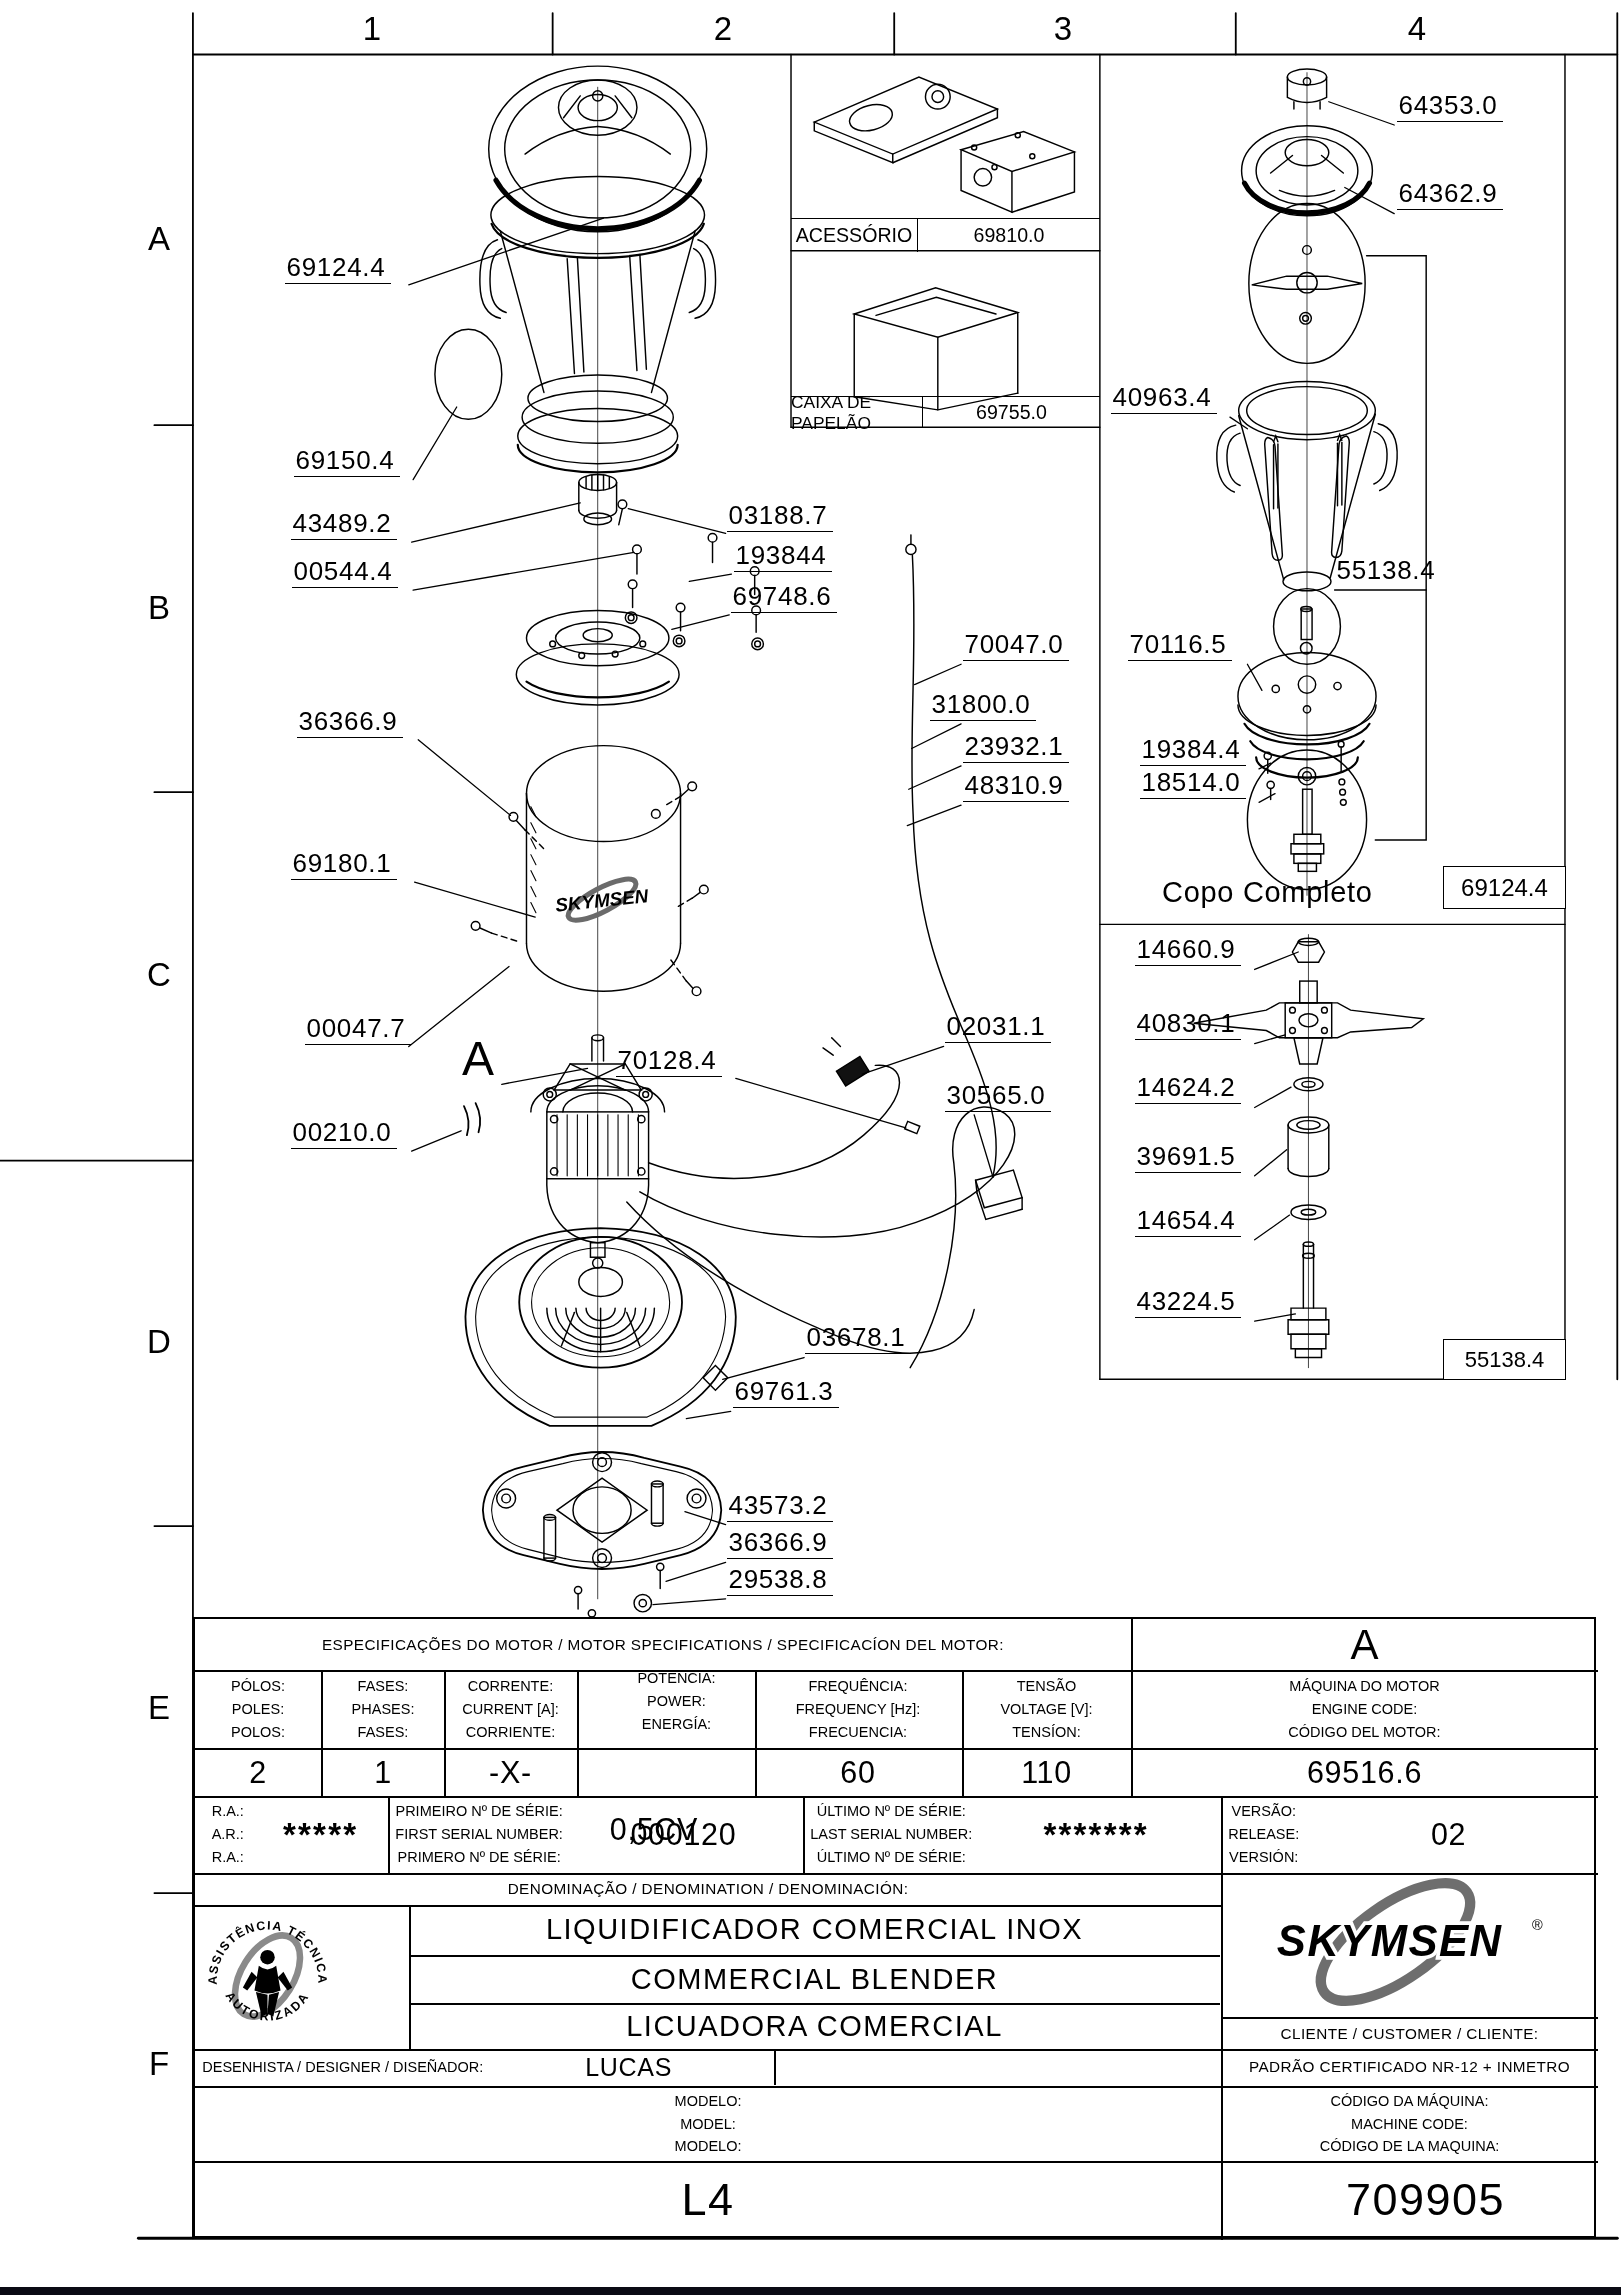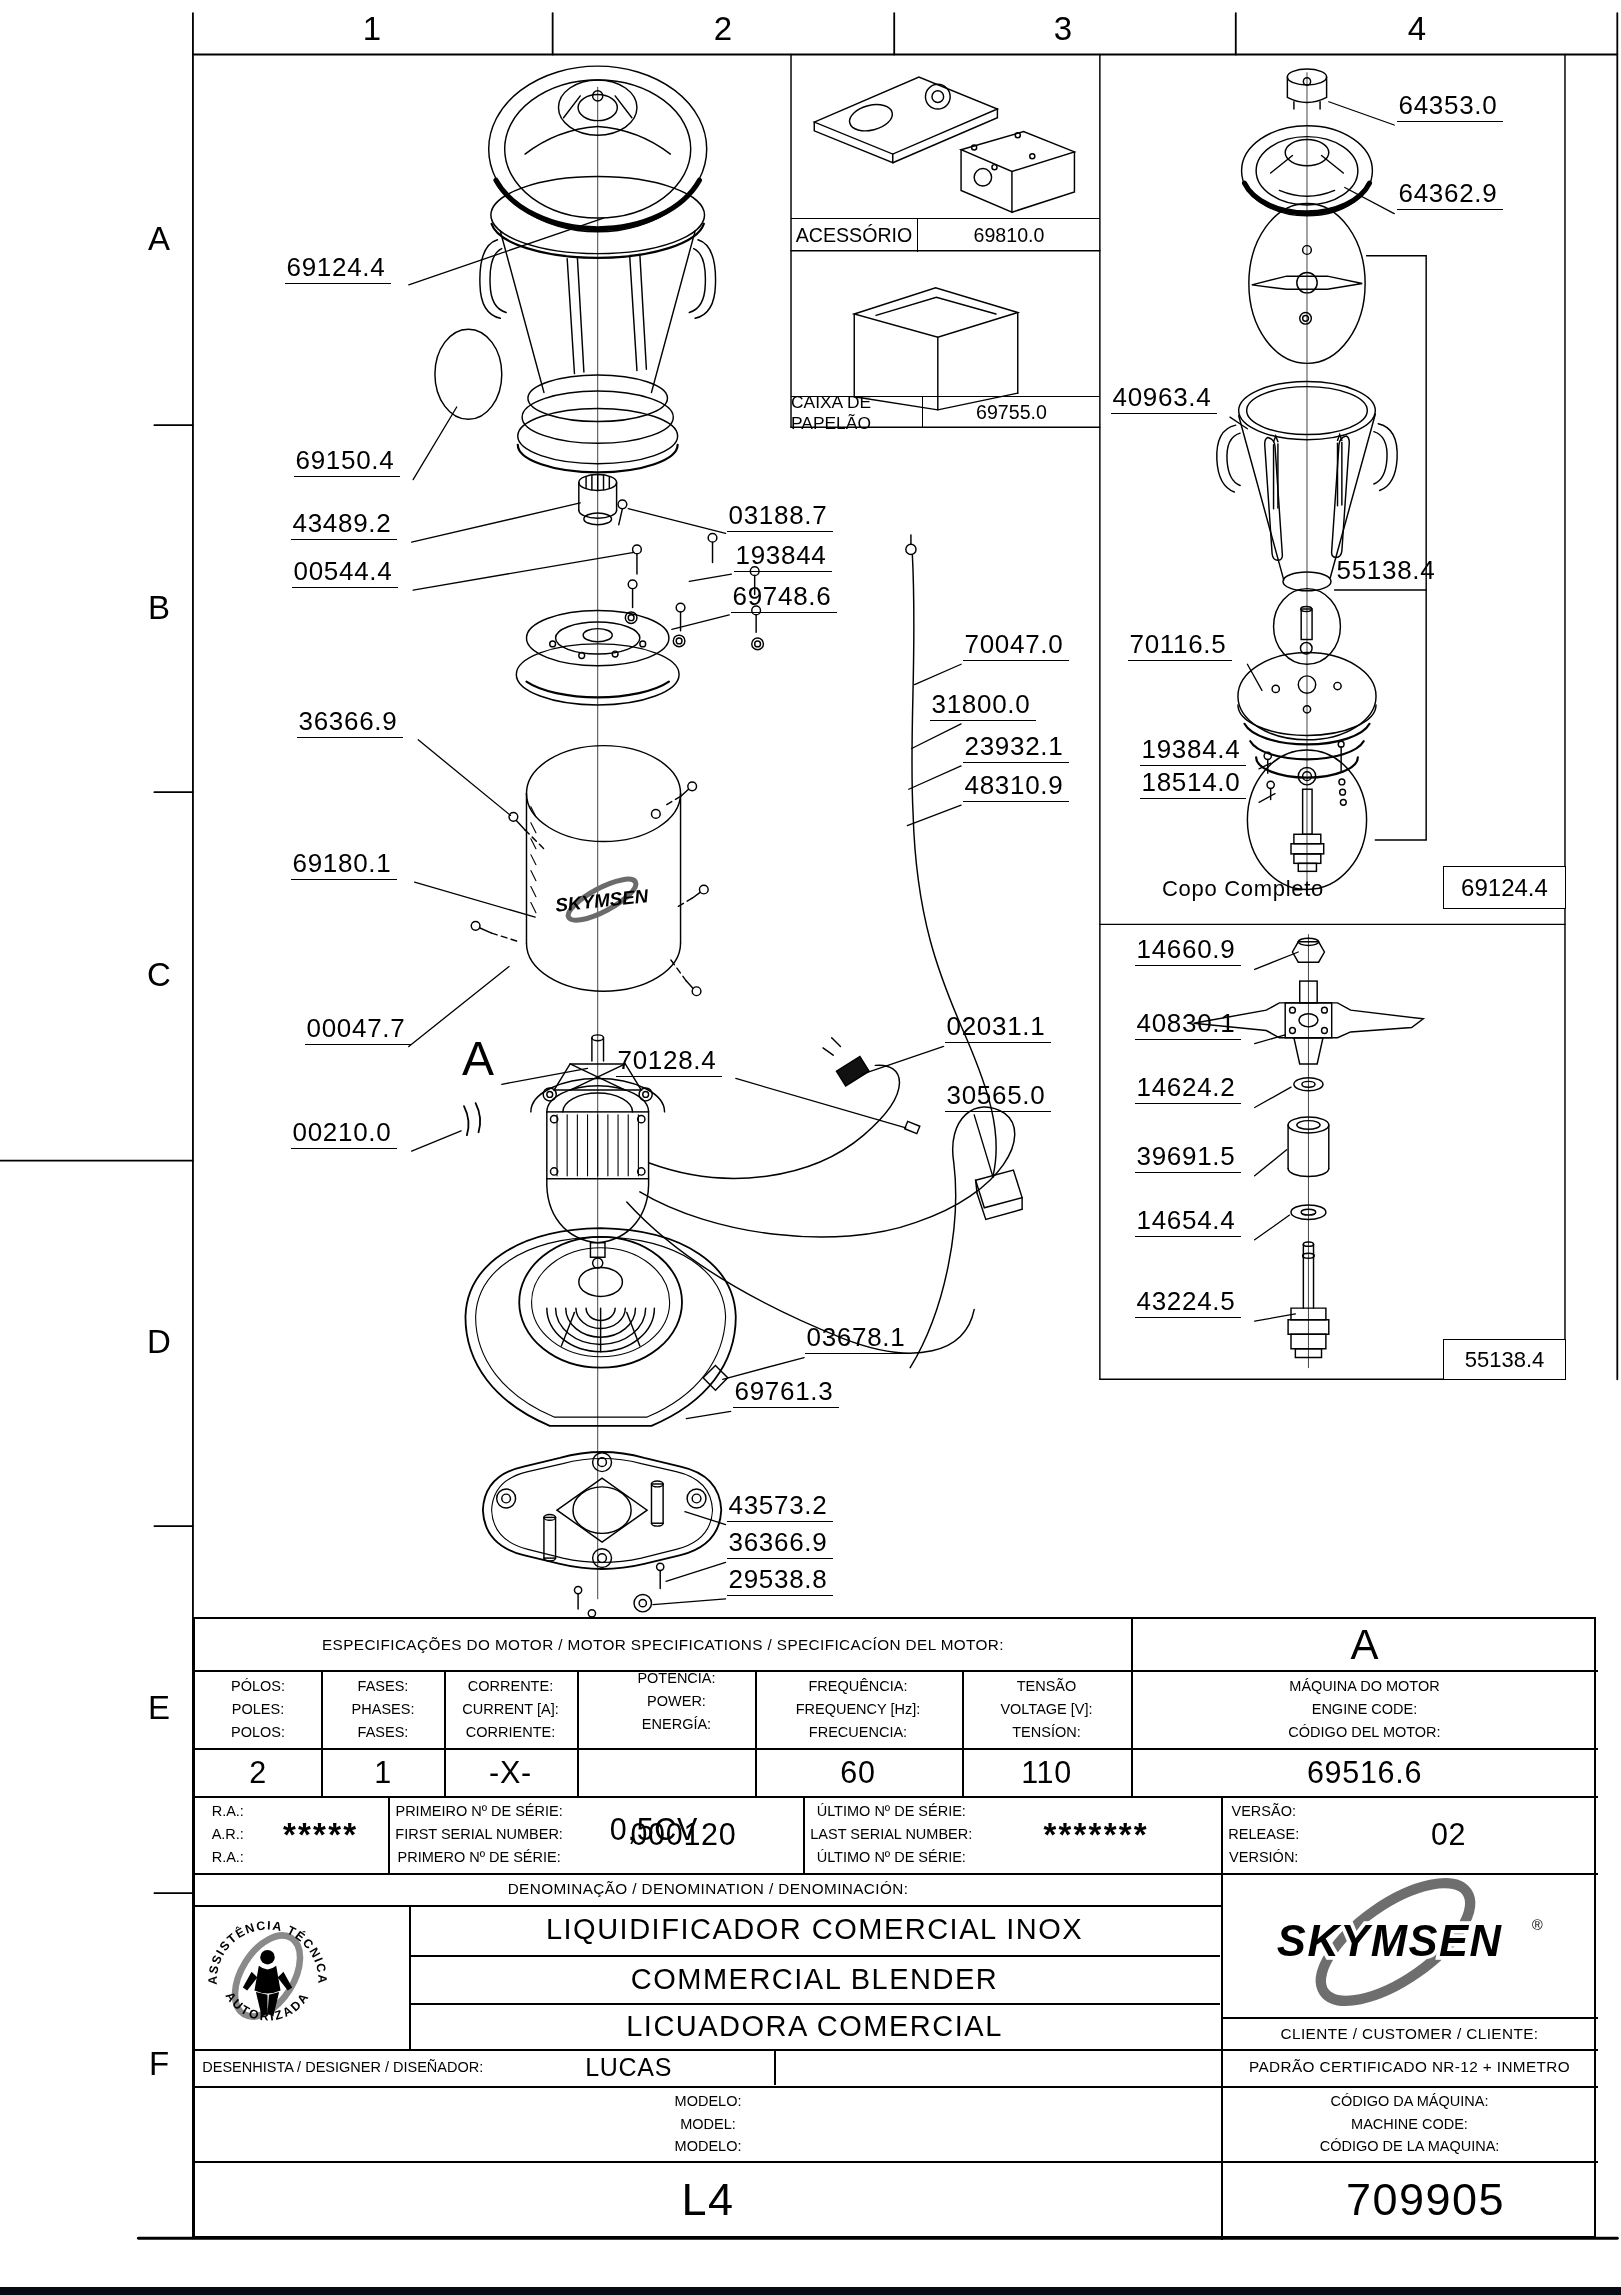--- a/index.html
+++ b/index.html
@@ -4,21 +4,21 @@
 <style>
   html,body{margin:0;padding:0;background:#e8e8e8;}
   #page{position:relative;width:1622px;height:2295px;background:#fff;overflow:hidden;
         font-family:"Liberation Sans",sans-serif;color:#000;}
   svg{position:absolute;left:0;top:0;z-index:1;}
   .co{position:absolute;z-index:3;font-size:26px;letter-spacing:0.7px;line-height:1.0;
       white-space:nowrap;border-bottom:1.5px solid #000;padding:0 5.8px 2.9px 1.5px;}
   .marker{position:absolute;z-index:3;font-size:48px;line-height:1.0;}
   .rnum{position:absolute;z-index:3;font-size:33px;width:58px;text-align:center;}
   .rlet{position:absolute;z-index:3;font-size:33px;width:44px;text-align:center;left:137px;}
-  .caption{position:absolute;z-index:3;font-size:22px;letter-spacing:0.7px;white-space:nowrap;}
+  .caption{position:absolute;z-index:3;font-size:29px;letter-spacing:0.7px;white-space:nowrap;}
   .codebox{position:absolute;z-index:3;border:1.5px solid #000;display:flex;align-items:center;
       justify-content:center;font-size:24px;background:#fff;}
   .accrow{position:absolute;z-index:3;display:flex;border-top:1.5px solid #000;font-size:19.6px;}
   .accrow .a{flex:0 0 auto;display:flex;align-items:center;justify-content:center;}
   .accrow .b{flex:1;display:flex;align-items:center;justify-content:center;border-left:1.5px solid #000;}
   #tb{position:absolute;left:193px;top:1617px;width:1403px;height:621px;border:2.2px solid #000;
       box-sizing:border-box;z-index:3;background:#fff;}
   #tb .hl{position:absolute;background:#000;height:2.2px;}
   #tb .vl{position:absolute;background:#000;width:1.5px;}
   #tb .cell{position:absolute;display:flex;align-items:center;justify-content:center;

